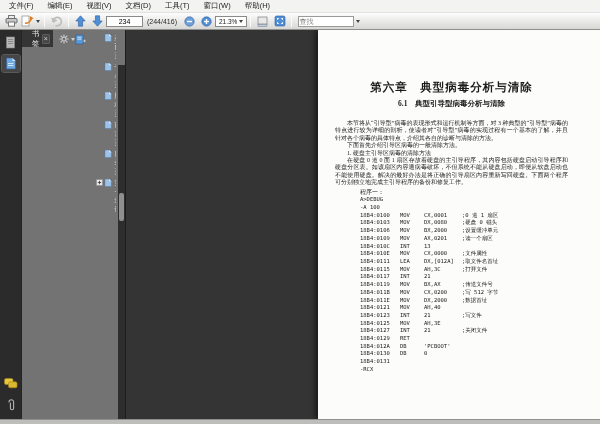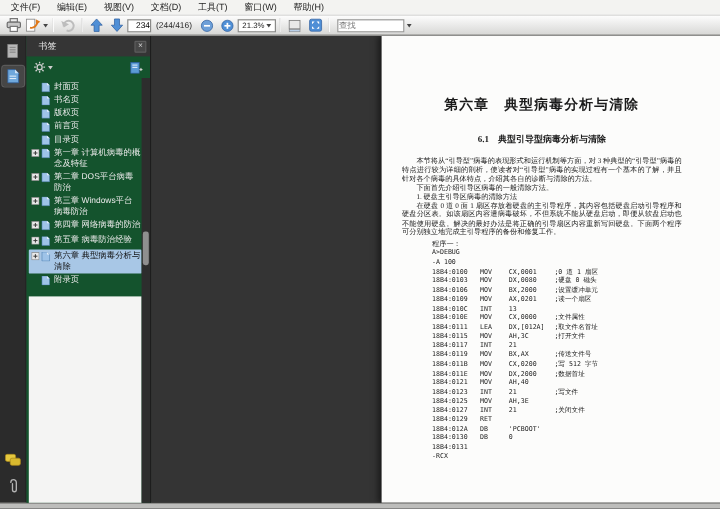--- a/index.html
+++ b/index.html
@@ -13,42 +13,42 @@
   .menu-item { padding:0 7px; line-height:12px; cursor:default; }
 
   
   .toolbar { height:17px; background:linear-gradient(#fdfdfd,#d7d7d5);
              border-bottom:1px solid #8f8f8d; display:flex; align-items:center; padding:0 3px; }
   .tb-btn { height:14px; min-width:15px; display:flex; align-items:center; justify-content:center;
             border-radius:2px; margin:0 1px; }
   .tb-sep { width:1px; height:12px; background:#aaaaa8; border-right:1px solid #fbfbfb; margin:0 3px; }
   .caret { width:0; height:0; border-left:2.5px solid transparent; border-right:2.5px solid transparent;
            border-top:3px solid #444; margin-left:2px; }
-  .page-input { width:20px; height:11px; font-size:7px; border:1px solid #8a8a88; background:#fff;
-                text-align:right; font-family:inherit; }
+  .page-input { width:37px; height:11px; font-size:7px; border:1px solid #8a8a88; background:#fff;
+                text-align:center; font-family:inherit; }
   .page-count { font-size:7px; color:#2a2a2a; margin:0 4px; white-space:nowrap; }
   .zoom-box { height:11px; background:#fff; border:1px solid #8a8a88; font-size:6.5px;
               display:flex; align-items:center; padding:0 3px; color:#222; }
   .search-box { height:11px; width:56px; background:#fff; border:1px solid #9a9a98; font-size:7px;
                 color:#999; display:flex; align-items:center; margin-left:3px; }
   .search-box input { border:none; width:100%; font-size:7px; color:#555; outline:none;
                       font-family:inherit; padding-left:0; background:transparent; }
 
   
   .main { flex:1; min-height:0; display:flex; background:#343434; }
 
   
   .rail { width:22px; background:#2b2b2b; display:flex; flex-direction:column;
           align-items:center; padding:4px 0 6px 0; gap:4px; border-right:1px solid #242424; }
   .rail-btn { width:18px; height:17px; display:flex; align-items:center; justify-content:center; border-radius:2px; }
   .rail-btn.active { background:#464646; outline:1px solid #5a5a5a; }
   .rail-spacer { flex:1; }
 
   
-  .panel { width:104px; background:#14532d; display:flex; flex-direction:column;
+  .panel { width:104px; background:#737373; display:flex; flex-direction:row;
            position:relative; border-right:1px solid #1d1d1d; }
   .panel-header { height:17px; display:flex; align-items:center; padding:0 3px 0 10px;
                   font-size:7.5px; color:#e4e4e4; background:#353535; }
   .close-box { margin-left:auto; width:10px; height:10px; background:#474747; border:1px solid #5d5d5d;
                color:#cfcfcf; font-size:7px; line-height:8px; text-align:center; border-radius:1px; }
   .panel-toolbar { height:18px; display:flex; align-items:center; padding:0 6px; }
   .panel-toolbar .caret { border-top-color:#cfcfcf; }
   .pt-right { margin-left:auto; display:flex; align-items:center; }
   .bm-list { height:182px; padding:2px 7px 0 2px; font-size:7px; line-height:9px;
              color:#e9e9e9; overflow:hidden; }
@@ -62,21 +62,21 @@
   .panel-thumb { position:absolute; top:128px; left:1px; width:5px; height:28px;
                  background:#8f8f8f; border-radius:2px; }
 
   
   .canvas { flex:1; position:relative; overflow:hidden; background:#343434; }
   .page { position:absolute; left:192px; top:0; width:290px; height:100%;
           background:#fcfcfb; box-shadow:-3px 0 5px rgba(0,0,0,.5); }
   .page-inner { padding:50px 40px 0 17px;
                 font-family:"Liberation Serif","DejaVu Serif",serif; color:#1b1b1b; }
   .doc-title { font-size:11.5px; font-weight:bold; text-align:center; letter-spacing:1px; }
-  .doc-section { font-size:7.5px; font-weight:bold; text-align:center; margin-top:16px; }
+  .doc-section { font-size:7.5px; font-weight:bold; text-align:center; margin-top:4px; }
   .para { font-size:6px; line-height:7.4px; text-align:justify; margin-top:0; }
   .para.first { margin-top:11px; }
   .indent { text-indent:2em; }
   .code { margin:2px 0 0 25px; font-family:"DejaVu Sans Mono","Liberation Mono",monospace;
           font-size:5.5px; line-height:7.7px; color:#1b1b1b; }
   .code-label { font-family:"Liberation Serif","DejaVu Serif",serif; font-size:6px; }
   .code-row { display:grid; grid-template-columns:40px 24px 38px auto; white-space:nowrap; }
 
   .bottom-bar { height:5px; background:#bdbdbb; border-top:1px solid #8f8f8d; }
 </style>

